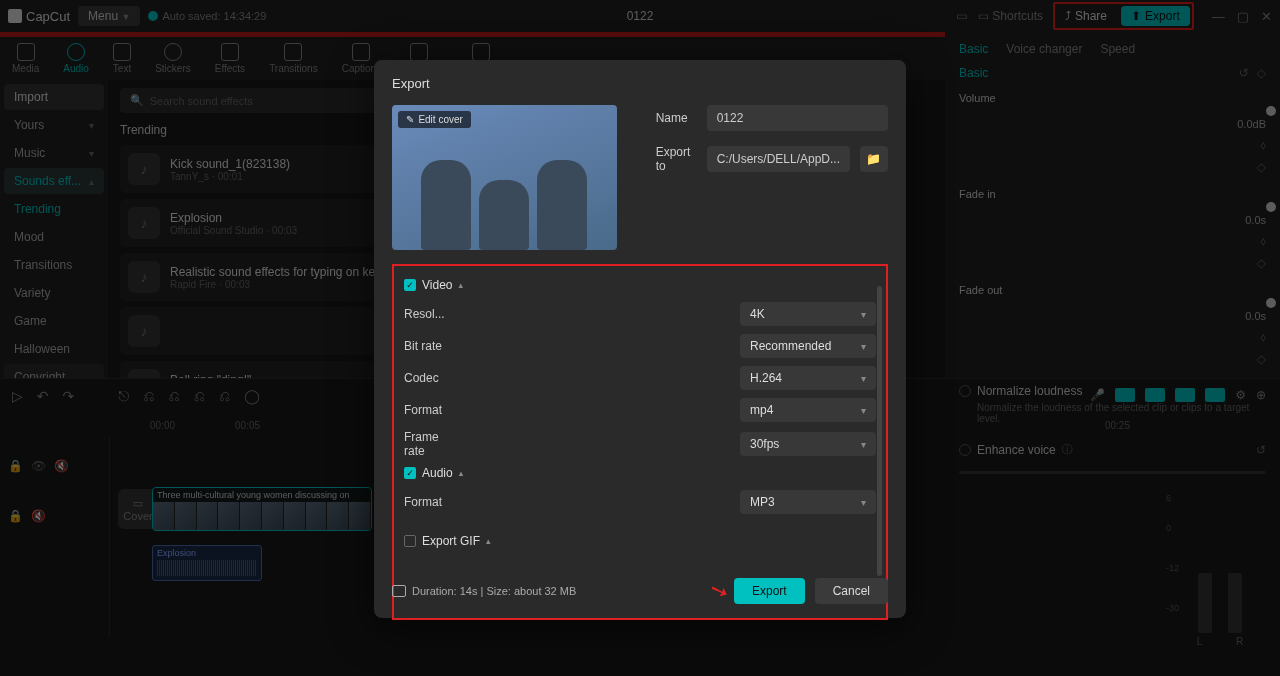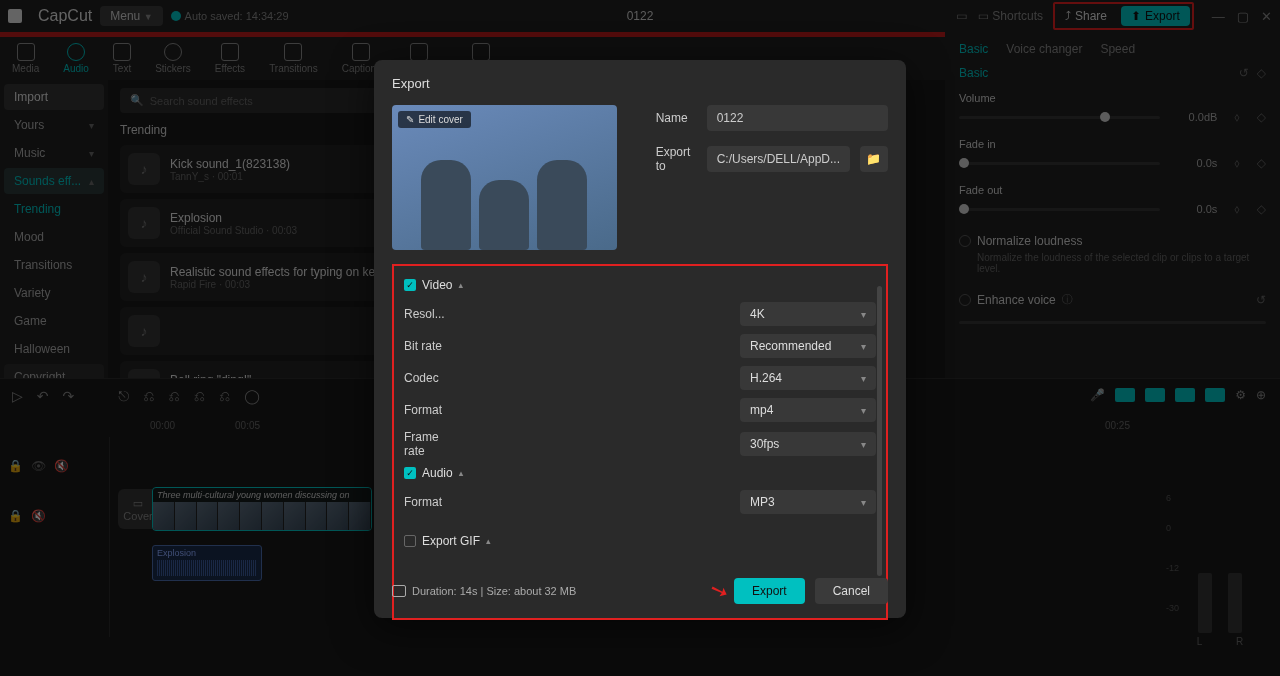--- a/index.html
+++ b/index.html
@@ -1,18 +1,18 @@
 <!DOCTYPE html>
 <html><head>
 <meta charset="utf-8">
 <style>
 * { margin: 0; padding: 0; box-sizing: border-box; font-family: -apple-system, BlinkMacSystemFont, "Segoe UI", Arial, sans-serif; }
 body { background: #1a1a1a; color: #aaa; font-size: 12px; width: 1280px; height: 676px; overflow: hidden; position: relative; }
 .titlebar { height: 32px; background: #1f1f1f; display: flex; align-items: center; padding: 0 8px; gap: 8px; }
-.logo { color: #ddd; font-size: 16px; font-weight: 500; display: flex; align-items: center; gap: 16px; }
+.logo { color: #ddd; font-size: 13px; font-weight: 500; display: flex; align-items: center; gap: 4px; }
 .logo-icon { width: 14px; height: 14px; background: #ddd; border-radius: 2px; }
 .menu-btn { background: #3a3a3a; color: #ccc; padding: 3px 10px; border-radius: 4px; font-size: 12px; cursor: pointer; }
 .autosave { color: #888; font-size: 11px; display: flex; align-items: center; gap: 4px; }
 .as-dot { width: 10px; height: 10px; background: #00c0c0; border-radius: 50%; }
 .title-center { position: absolute; left: 50%; transform: translateX(-50%); color: #ccc; font-size: 12px; }
 .titlebar-right { margin-left: auto; display: flex; align-items: center; gap: 10px; }
 .top-icon { color: #888; font-size: 12px; cursor: pointer; }
 .share-export { display: flex; gap: 6px; border: 2px solid #e02020; padding: 2px; border-radius: 2px; }
 .share-btn { color: #ddd; padding: 3px 8px; display: flex; align-items: center; gap: 4px; cursor: pointer; }
 .export-top { background: #00c0c0; color: #111; padding: 3px 10px; border-radius: 4px; display: flex; align-items: center; gap: 4px; cursor: pointer; font-weight: 500; }
@@ -47,41 +47,41 @@
 .player-head { color: #aaa; font-size: 12px; display: flex; justify-content: space-between; }
 
 .right-panel { width: 335px; background: #1f1f1f; padding: 10px 14px; position: absolute; right: 0; top: 32px; height: 346px; z-index: 1; }
 .rp-tabs { display: flex; gap: 18px; margin-bottom: 10px; font-size: 12px; }
 .rp-tab { color: #888; cursor: pointer; }
 .rp-tab.active { color: #00c0c0; }
 .rp-basic { display: flex; justify-content: space-between; align-items: center; color: #00c0c0; font-size: 12px; margin-bottom: 12px; }
 .rp-icons { display: flex; gap: 8px; color: #666; }
 .rp-row { margin-bottom: 14px; }
 .rp-label { color: #ccc; font-size: 11px; margin-bottom: 6px; }
-.rp-slider { display: flex; align-items: center; gap: 17px; }
+.rp-slider { display: flex; align-items: flex-end; gap: 8px; flex-direction: column; }
 .slider-track { flex: 1; height: 3px; background: #333; border-radius: 2px; position: relative; }
 .slider-thumb { width: 10px; height: 10px; background: #ccc; border-radius: 50%; position: absolute; top: -4px; }
 .rp-val { color: #aaa; font-size: 11px; min-width: 40px; text-align: right; }
 .rp-chk { display: flex; align-items: center; gap: 6px; color: #ccc; font-size: 12px; margin-top: 18px; }
 .rp-chk-box { width: 12px; height: 12px; border: 1px solid #555; border-radius: 50%; }
 .rp-desc { color: #666; font-size: 10px; margin-top: 4px; margin-left: 18px; }
 
 .timeline-area { background: #1a1a1a; height: 298px; border-top: 1px solid #2a2a2a; position: relative; }
 .tl-tools { height: 34px; display: flex; align-items: center; padding: 0 12px; gap: 14px; color: #888; }
 .tl-tools span { cursor: pointer; font-size: 14px; }
 .tl-ruler { height: 24px; color: #666; font-size: 10px; padding: 0 150px; display: flex; align-items: center; gap: 60px; }
 .tl-tools-right { position: absolute; right: 0; top: 378px; height: 34px; display: flex; align-items: center; gap: 10px; z-index: 1; padding-right: 14px; }
 .tl-icon-cyan { width: 20px; height: 14px; background: #00c0c0; border-radius: 2px; }
 .tl-body { display: flex; height: 200px; }
 .tl-left { width: 110px; border-right: 1px solid #2a2a2a; padding: 4px 8px; color: #666; font-size: 12px; }
 .tl-left-row { height: 50px; display: flex; align-items: center; gap: 8px; }
 .tl-tracks { flex: 1; padding: 4px 0; position: relative; }
 .cover-btn { width: 40px; height: 40px; background: #333; border-radius: 6px; color: #888; font-size: 11px; display: flex; flex-direction: column; align-items: center; justify-content: center; margin-left: 8px; margin-top: 48px; text-align: center; }
 .video-track { position: absolute; left: 42px; top: 50px; height: 44px; width: 220px; background: #2a3838; border-radius: 4px; overflow: hidden; border: 1px solid #00c0c0; }
-.video-track-label { background: rgba(0,0,0,.5); color: #ccc; font-size: 9px; padding: 2px 4px; font-style: italic; }
+.video-track-label { background: rgba(0,0,0,.5); color: #ccc; font-size: 9px; padding: 2px 4px; }
 .thumbs { display: flex; height: 28px; }
 .thumb { flex: 1; background: linear-gradient(135deg,#5a6a7a,#3a4a5a); border-right: 1px solid #222; }
 .audio-track { position: absolute; left: 42px; top: 108px; height: 36px; width: 110px; background: #1a2a4a; border: 1px solid #4a6aaa; border-radius: 3px; padding: 2px 4px; }
 .audio-label { color: #8aaaff; font-size: 9px; }
 .waveform { height: 16px; background: repeating-linear-gradient(90deg,#3a5a9a 0,#3a5a9a 1px,transparent 1px,transparent 2px); margin-top: 2px; }
 .wave-graph { position: absolute; right: 20px; top: 56px; width: 80px; height: 140px; }
 .wave-scale { position: absolute; left: -14px; color: #555; font-size: 9px; }
 .wave-bars { position: absolute; bottom: 0; display: flex; gap: 16px; width: 100%; justify-content: center; }
 .wave-bar { width: 14px; height: 60px; background: #333; border-radius: 2px; }
 .wave-lbl { position: absolute; bottom: -14px; color: #666; font-size: 10px; width: 100%; display: flex; justify-content: space-around; }

